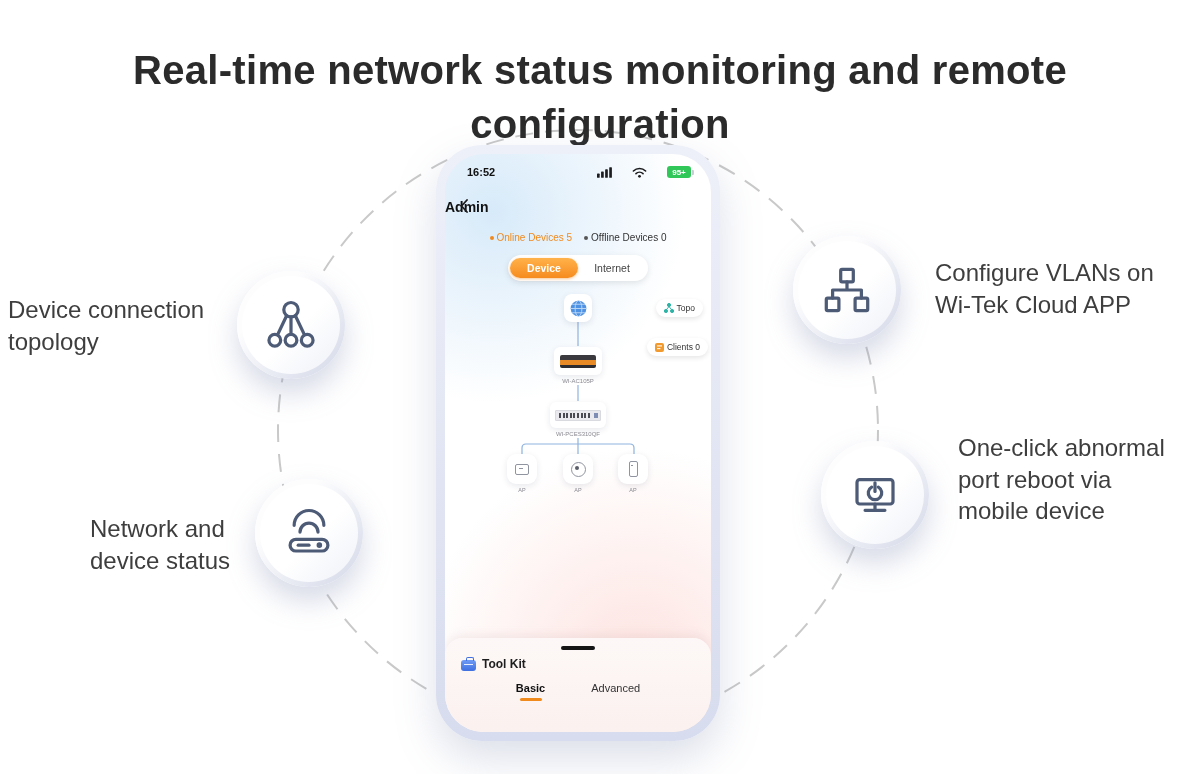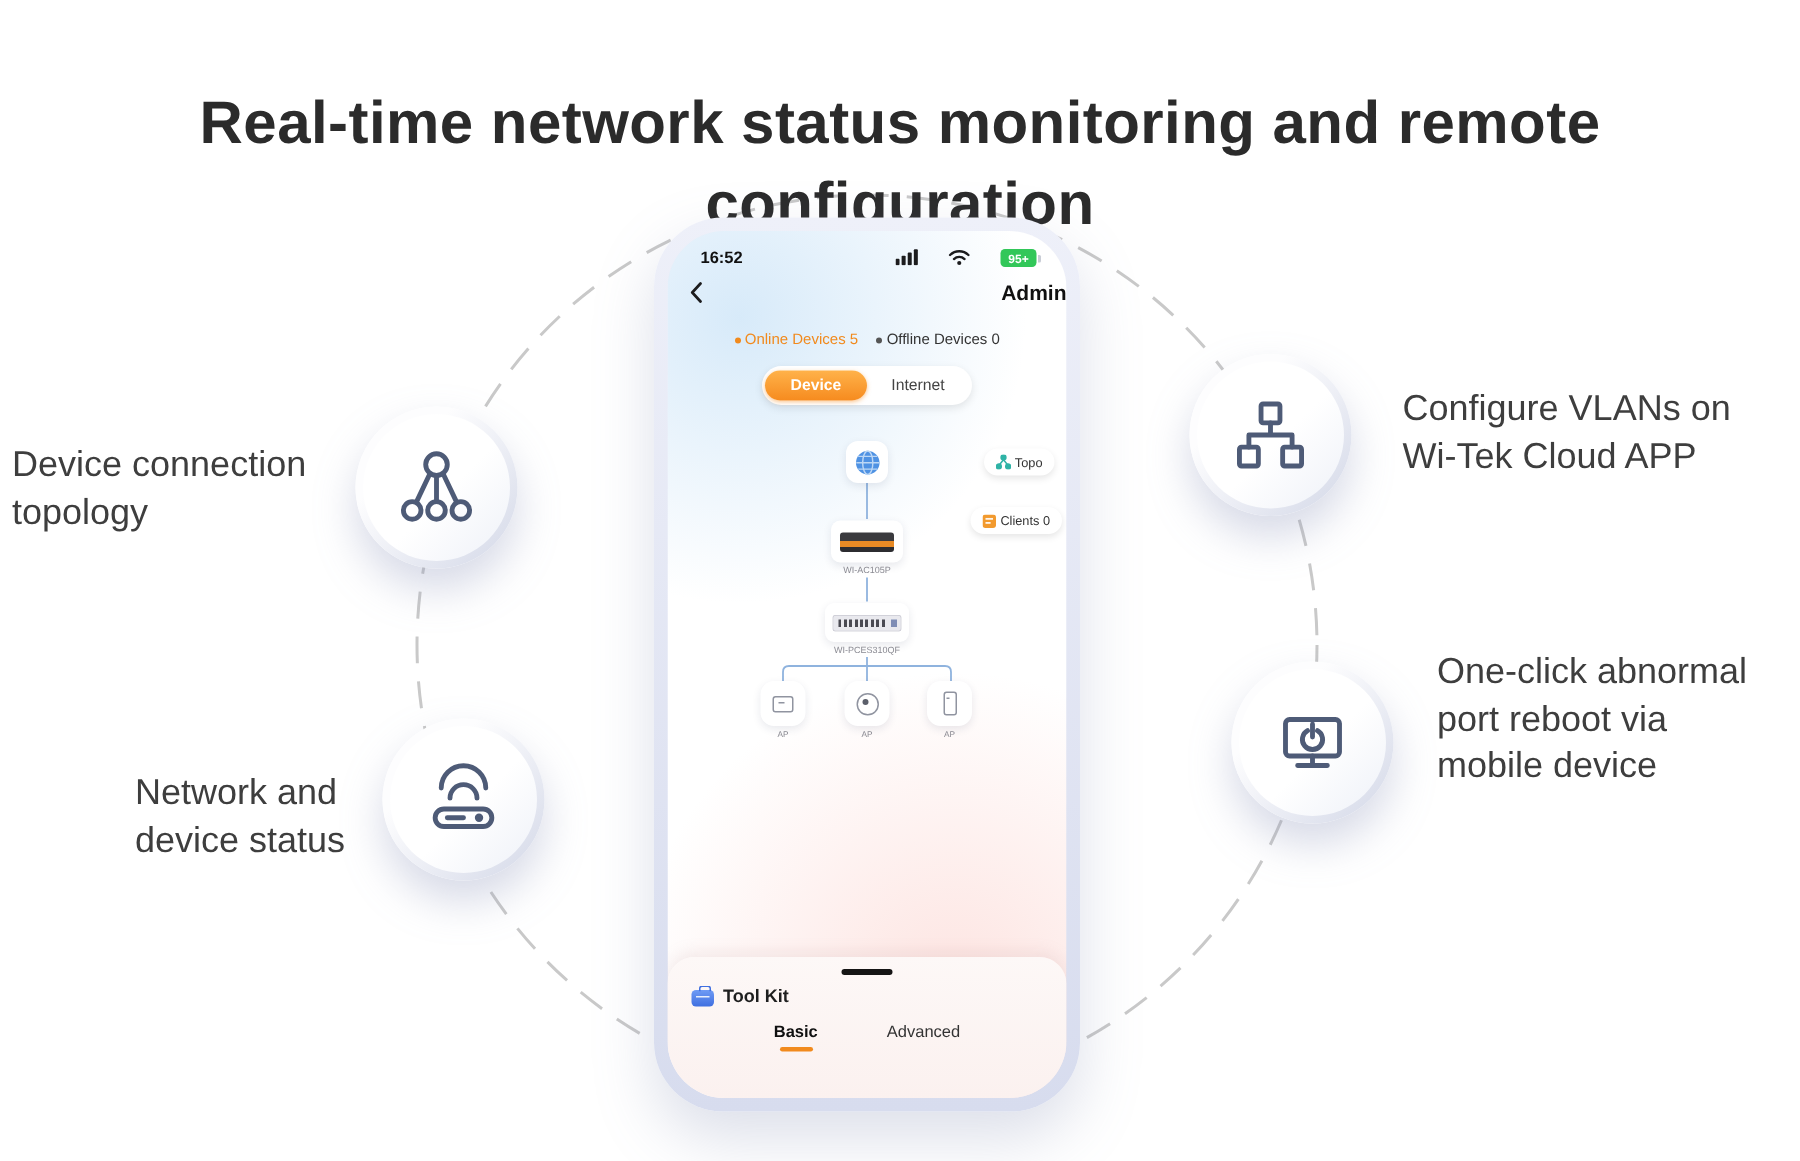--- a/index.html
+++ b/index.html
@@ -1,20 +1,20 @@
 <!DOCTYPE html>
 <html><head>
 <meta charset="utf-8">
 <style>
   html,body{margin:0;padding:0;background:#ffffff;}
   body{width:1200px;height:774px;font-family:"Liberation Sans",sans-serif;overflow:hidden;}
   .canvas{position:relative;width:1200px;height:774px;background:#fff;}
 
   
-  .page-title{position:absolute;top:28px;left:50%;transform:translateX(-50%);width:950px;
+  .page-title{position:absolute;top:16px;left:50%;transform:translateX(-50%);width:950px;
     text-align:center;font-size:40px;font-weight:bold;color:#2b2b2b;line-height:1.35;letter-spacing:.3px;}
 
   
   .ring{position:absolute;inset:0;z-index:0;}
 
   
   .badge{position:absolute;width:108px;height:108px;border-radius:50%;z-index:2;
     background:linear-gradient(135deg,#fdfdfe 30%,#c7cde1 120%);
     box-shadow:0 14px 28px rgba(140,150,185,.35);
     display:flex;align-items:center;justify-content:center;}
@@ -37,27 +37,27 @@
     background:linear-gradient(180deg,#eef0f9,#d7dcee);border-radius:46px;padding:9px;box-sizing:border-box;
     box-shadow:0 18px 40px rgba(120,130,170,.25);}
   .screen{position:relative;width:100%;height:100%;border-radius:38px;overflow:hidden;
     background:
       radial-gradient(120% 55% at 18% 10%, rgba(150,200,240,.38), transparent 60%),
       radial-gradient(130% 60% at 72% 88%, rgba(250,190,183,.42), transparent 62%),
       #ffffff;}
 
   .status-bar{display:flex;justify-content:space-between;align-items:center;padding:12px 20px 0 22px;}
   .time{font-size:11px;font-weight:bold;color:#111;}
-  .status-icons{display:flex;align-items:flex-start;gap:20px;}
+  .status-icons{display:flex;align-items:flex-end;gap:20px;}
   .battery{width:24px;height:12px;background:#32c759;border-radius:3px;color:#fff;font-size:8px;
     font-weight:bold;display:flex;align-items:center;justify-content:center;position:relative;}
   .battery::after{content:"";position:absolute;right:-3px;top:3.5px;width:2px;height:5px;
     background:#c9cdd6;border-radius:0 1px 1px 0;}
 
-  .nav{position:relative;text-align:right;margin-top:9px;height:18px;}
+  .nav{position:relative;text-align:left;margin-top:20px;height:18px;}
   .nav-title{font-size:14px;font-weight:600;color:#111;}
   .back-btn{position:absolute;left:15px;top:1px;cursor:pointer;}
 
   .counts{display:flex;justify-content:center;gap:12px;margin-top:16px;font-size:10px;}
   .count{display:flex;align-items:center;gap:3px;}
   .dot{width:4px;height:4px;border-radius:50%;display:inline-block;}
   .count.online{color:#f18a1d;} .count.online .dot{background:#f18a1d;}
   .count.offline{color:#333;} .count.offline .dot{background:#555;}
 
   .segmented{width:140px;height:26px;margin:12px auto 0;background:#fff;border-radius:14px;

